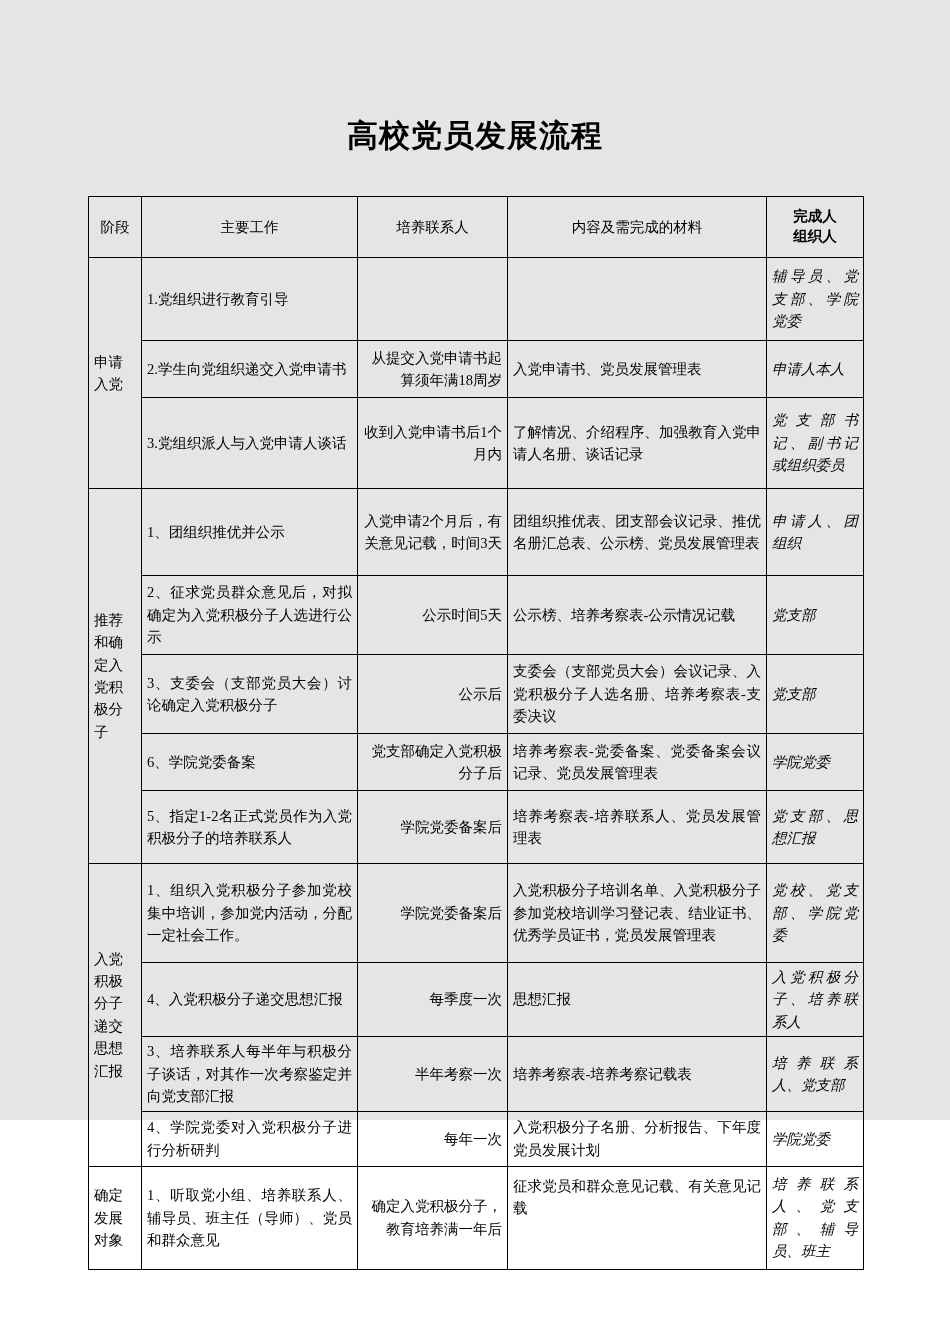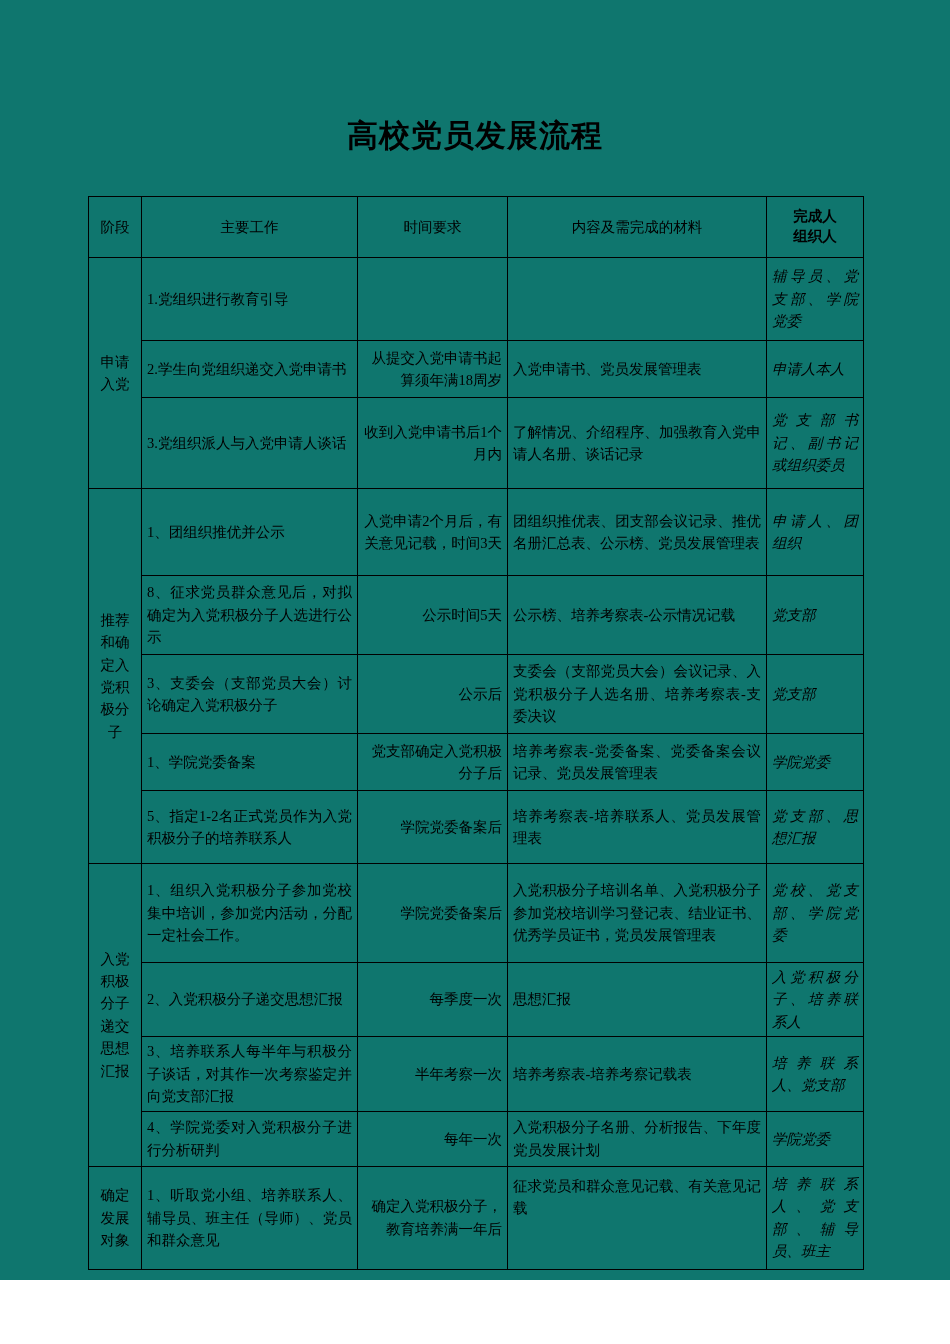--- a/index.html
+++ b/index.html
@@ -11,23 +11,23 @@
   body {
     width: 950px;
     height: 1344px;
     font-family: "Liberation Serif", "DejaVu Serif", serif;
     color: #000000;
     position: relative;
     overflow: hidden;
   }
   .page {
     width: 950px;
-    height: 1280px;
+    height: 1120px;
     position: relative;
-    background: #0f766e;
+    background: #e5e5e5;
     box-sizing: border-box;
   }
   .doc-title {
     text-align: center;
     font-size: 31px;
     font-weight: bold;
     letter-spacing: 1px;
     margin: 0;
     padding-top: 117px;
     font-family: "Liberation Serif", "DejaVu Serif", serif;
@@ -64,21 +64,21 @@
   thead th {
     text-align: center;
     font-weight: bold;
     font-size: 15.5px;
     height: 54px;
     border-bottom: 1.6px solid #000;
   }
   thead th.hdr-person { line-height: 1.35; font-weight: bold; }
 
   td.stage {
-    text-align: center;
+    text-align: left;
     font-size: 14.5px;
     line-height: 1.7;
     letter-spacing: 0px;
     padding-left: 1px;
     padding-right: 1px;
     border-top: 1.6px solid #000;
     border-bottom: 1.6px solid #000;
     word-break: break-all;
   }
   td.work {
@@ -123,21 +123,21 @@
         <col class="c-stage">
         <col class="c-work">
         <col class="c-time">
         <col class="c-material">
         <col class="c-person">
       </colgroup>
       <thead>
         <tr>
           <th>阶段</th>
           <th>主要工作</th>
-          <th>时间要求</th>
+          <th>培养联系人</th>
           <th>内容及需完成的材料</th>
           <th class="hdr-person">
             <div>完成人</div>
             <div>组织人</div>
           </th>
         </tr>
       </thead>
       <tbody>
 
         <tr class="section-start">
@@ -161,53 +161,53 @@
         </tr>
 
         <tr class="section-start">
           <td class="stage" rowspan="5">推荐和确定入党积极分子</td>
           <td class="work" style="height:80px">1、团组织推优并公示</td>
           <td class="time">入党申请2个月后，有关意见记载，时间3天</td>
           <td class="material">团组织推优表、团支部会议记录、推优名册汇总表、公示榜、党员发展管理表</td>
           <td class="person">申请人、团组织</td>
         </tr>
         <tr>
-          <td class="work" style="height:72px">8、征求党员群众意见后，对拟确定为入党积极分子人选进行公示</td>
+          <td class="work" style="height:72px">2、征求党员群众意见后，对拟确定为入党积极分子人选进行公示</td>
           <td class="time">公示时间5天</td>
           <td class="material">公示榜、培养考察表-公示情况记载</td>
           <td class="person">党支部</td>
         </tr>
         <tr>
           <td class="work" style="height:72px">3、支委会（支部党员大会）讨论确定入党积极分子</td>
           <td class="time">公示后</td>
           <td class="material">支委会（支部党员大会）会议记录、入党积极分子人选名册、培养考察表-支委决议</td>
           <td class="person">党支部</td>
         </tr>
         <tr>
-          <td class="work" style="height:50px">1、学院党委备案</td>
+          <td class="work" style="height:50px">6、学院党委备案</td>
           <td class="time">党支部确定入党积极分子后</td>
           <td class="material">培养考察表-党委备案、党委备案会议记录、党员发展管理表</td>
           <td class="person">学院党委</td>
         </tr>
         <tr class="section-end">
           <td class="work" style="height:66px">5、指定1-2名正式党员作为入党积极分子的培养联系人</td>
           <td class="time">学院党委备案后</td>
           <td class="material">培养考察表-培养联系人、党员发展管理表</td>
           <td class="person">党支部、思想汇报</td>
         </tr>
 
         <tr class="section-start">
           <td class="stage" rowspan="4">入党积极分子递交思想汇报</td>
           <td class="work" style="height:92px">1、组织入党积极分子参加党校集中培训，参加党内活动，分配一定社会工作。</td>
           <td class="time">学院党委备案后</td>
           <td class="material">入党积极分子培训名单、入党积极分子参加党校培训学习登记表、结业证书、优秀学员证书，党员发展管理表</td>
           <td class="person">党校、党支部、学院党委</td>
         </tr>
         <tr>
-          <td class="work" style="height:57px">2、入党积极分子递交思想汇报</td>
+          <td class="work" style="height:57px">4、入党积极分子递交思想汇报</td>
           <td class="time">每季度一次</td>
           <td class="material">思想汇报</td>
           <td class="person">入党积极分子、培养联系人</td>
         </tr>
         <tr>
           <td class="work" style="height:66px">3、培养联系人每半年与积极分子谈话，对其作一次考察鉴定并向党支部汇报</td>
           <td class="time">半年考察一次</td>
           <td class="material">培养考察表-培养考察记载表</td>
           <td class="person">培养联系人、党支部</td>
         </tr>

